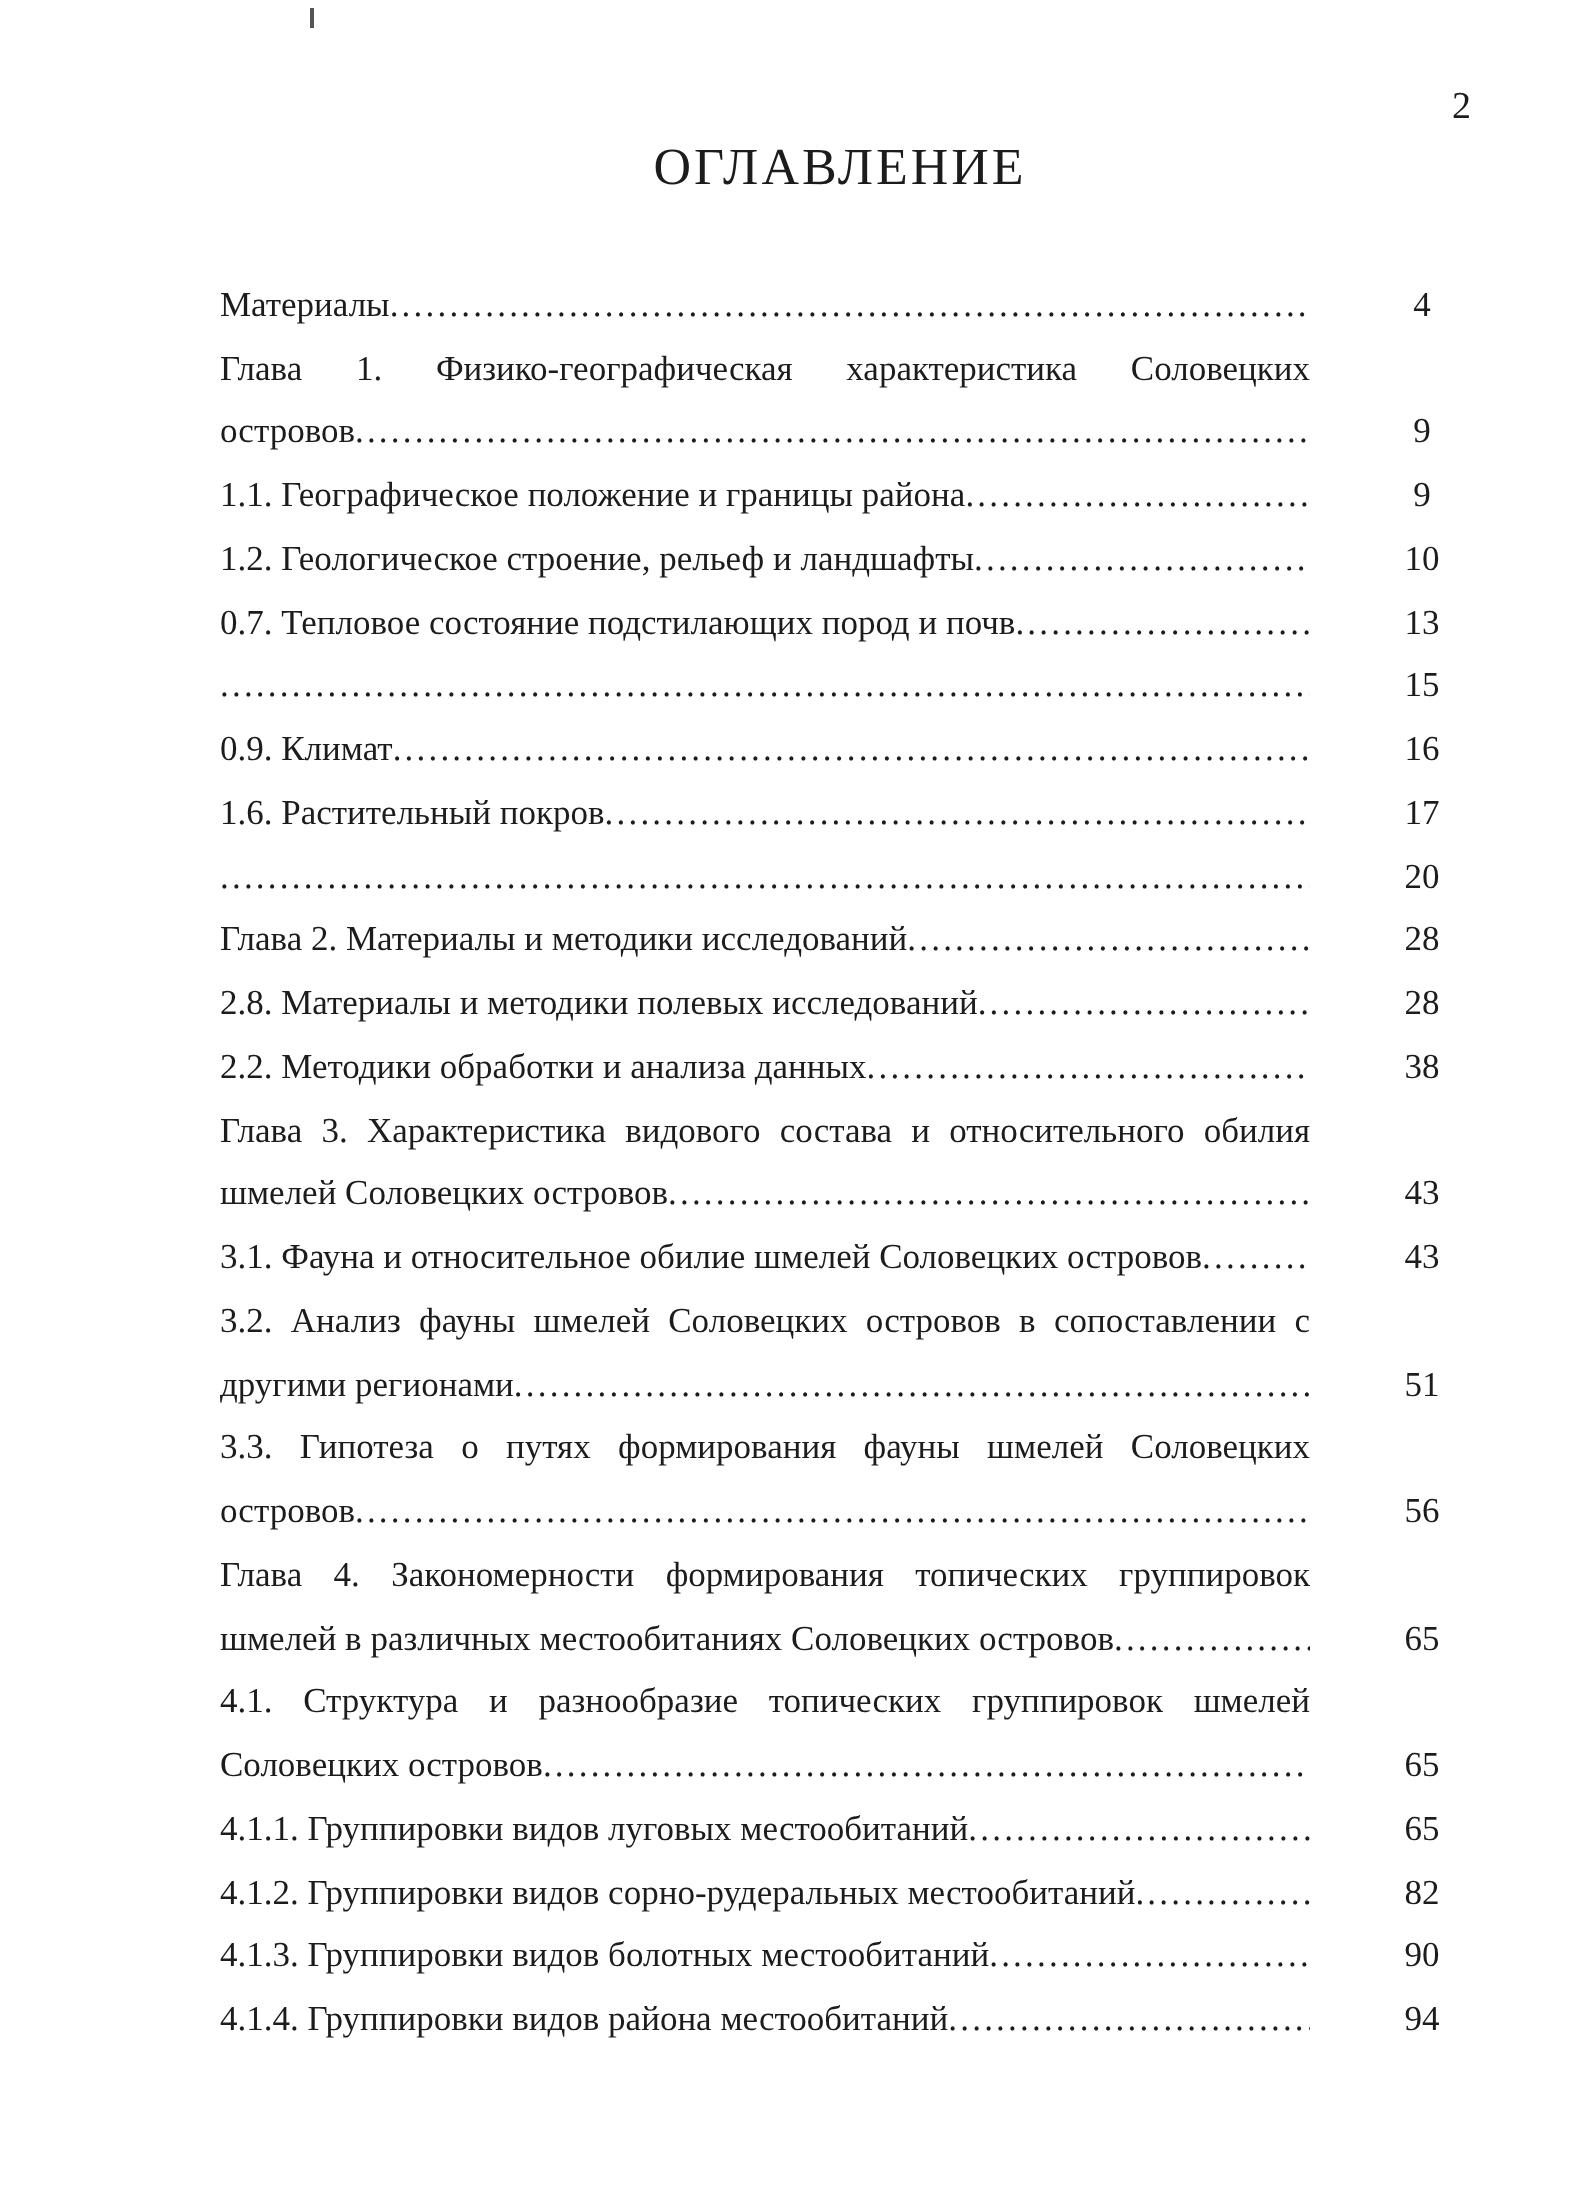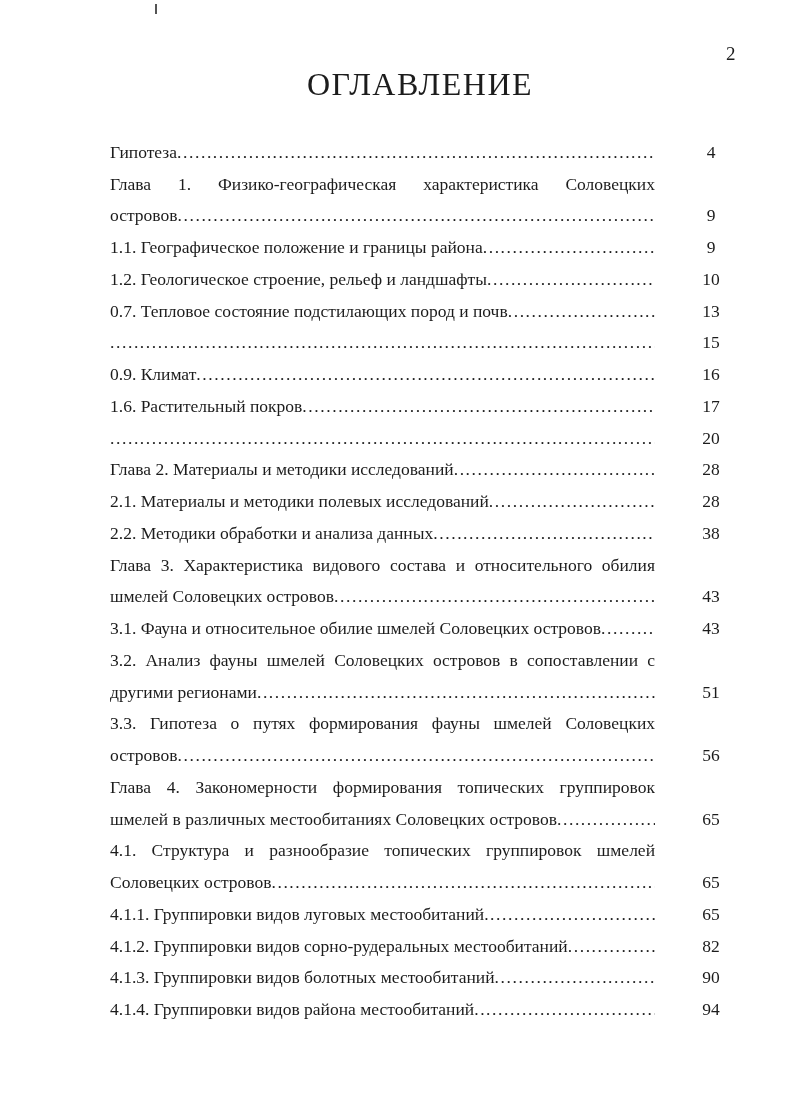--- a/index.html
+++ b/index.html
@@ -31,21 +31,21 @@
     font-size: 19px;
     line-height: 24px;
   }
   .doc-title {
     position: absolute;
     top: 68px;
     left: 110px;
     width: 620px;
     margin: 0;
     text-align: center;
-    font-size: 32px;
+    font-size: 26px;
     font-weight: normal;
     letter-spacing: 1.5px;
     line-height: 32px;
   }
   .toc {
     position: absolute;
     top: 132px;
     left: 110px;
     width: 657px; 
   }
@@ -91,21 +91,21 @@
 </head>
 <body>
 
 <div class="page">
   <div class="scan-artifact"></div>
   <div class="corner-page-number">2</div>
   <h1 class="doc-title">ОГЛАВЛЕНИЕ</h1>
   <div class="toc" id="toc">
       <div class="toc-line">
         <div class="toc-text-wrap">
-          <span class="toc-entry-text">Гипотеза</span>
+          <span class="toc-entry-text">Материалы</span>
           <span class="toc-leader">............................................................................................................................................................................................................................................................................................................</span>
         </div>
         <span class="toc-page-num">4</span>
       </div>
       <div class="toc-line toc-justify">
         <div class="toc-text-wrap">
           <span class="toc-entry-text">Глава 1. Физико-географическая характеристика Соловецких</span>
         </div>
         <span class="toc-page-num"></span>
       </div>
@@ -165,21 +165,21 @@
       </div>
       <div class="toc-line">
         <div class="toc-text-wrap">
           <span class="toc-entry-text">Глава 2. Материалы и методики исследований</span>
           <span class="toc-leader">............................................................................................................................................................................................................................................................................................................</span>
         </div>
         <span class="toc-page-num">28</span>
       </div>
       <div class="toc-line">
         <div class="toc-text-wrap">
-          <span class="toc-entry-text">2.1. Материалы и методики полевых исследований</span>
+          <span class="toc-entry-text">2.8. Материалы и методики полевых исследований</span>
           <span class="toc-leader">............................................................................................................................................................................................................................................................................................................</span>
         </div>
         <span class="toc-page-num">28</span>
       </div>
       <div class="toc-line">
         <div class="toc-text-wrap">
           <span class="toc-entry-text">2.2. Методики обработки и анализа данных</span>
           <span class="toc-leader">............................................................................................................................................................................................................................................................................................................</span>
         </div>
         <span class="toc-page-num">38</span>

